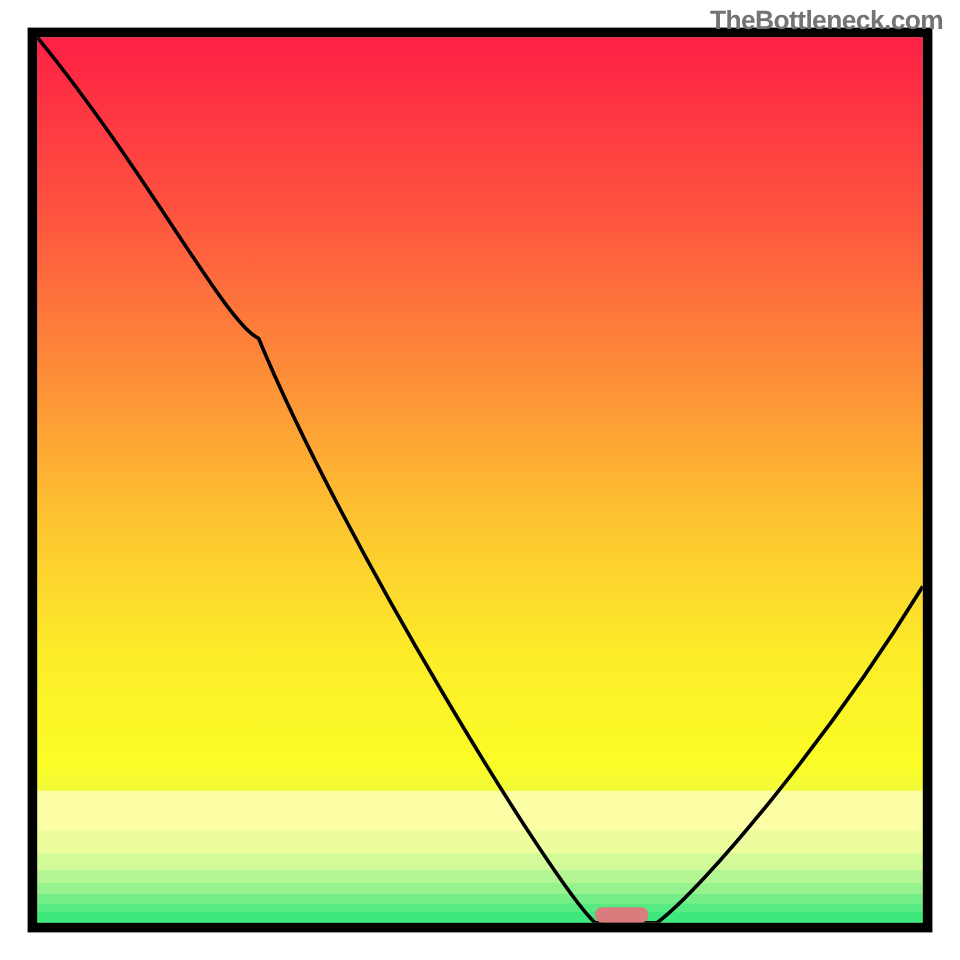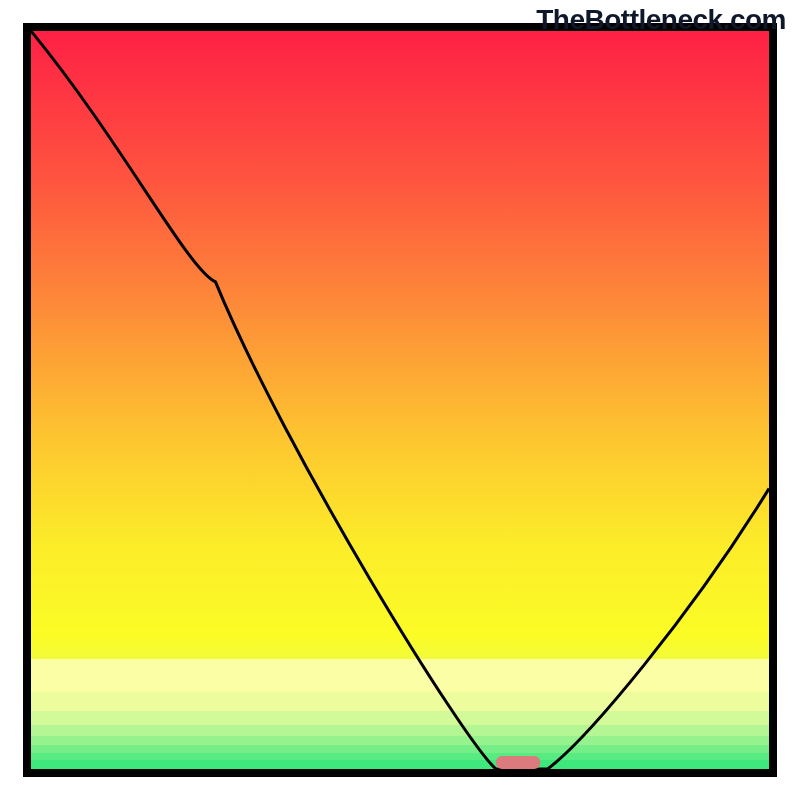--- a/index.html
+++ b/index.html
@@ -13,23 +13,23 @@
   }
   .container {
     position: relative;
     width: 800px;
     height: 800px;
   }
   .watermark {
     position: absolute;
     top: 4px;
     right: 14px;
-    font-size: 28px;
+    font-size: 22px;
     font-weight: 600;
-    color: #0f172a;
+    color: #737373;
     letter-spacing: -0.5px;
   }
   svg {
     display: block;
   }
 </style>
 </head>
 <body>
 
 <div class="container">

